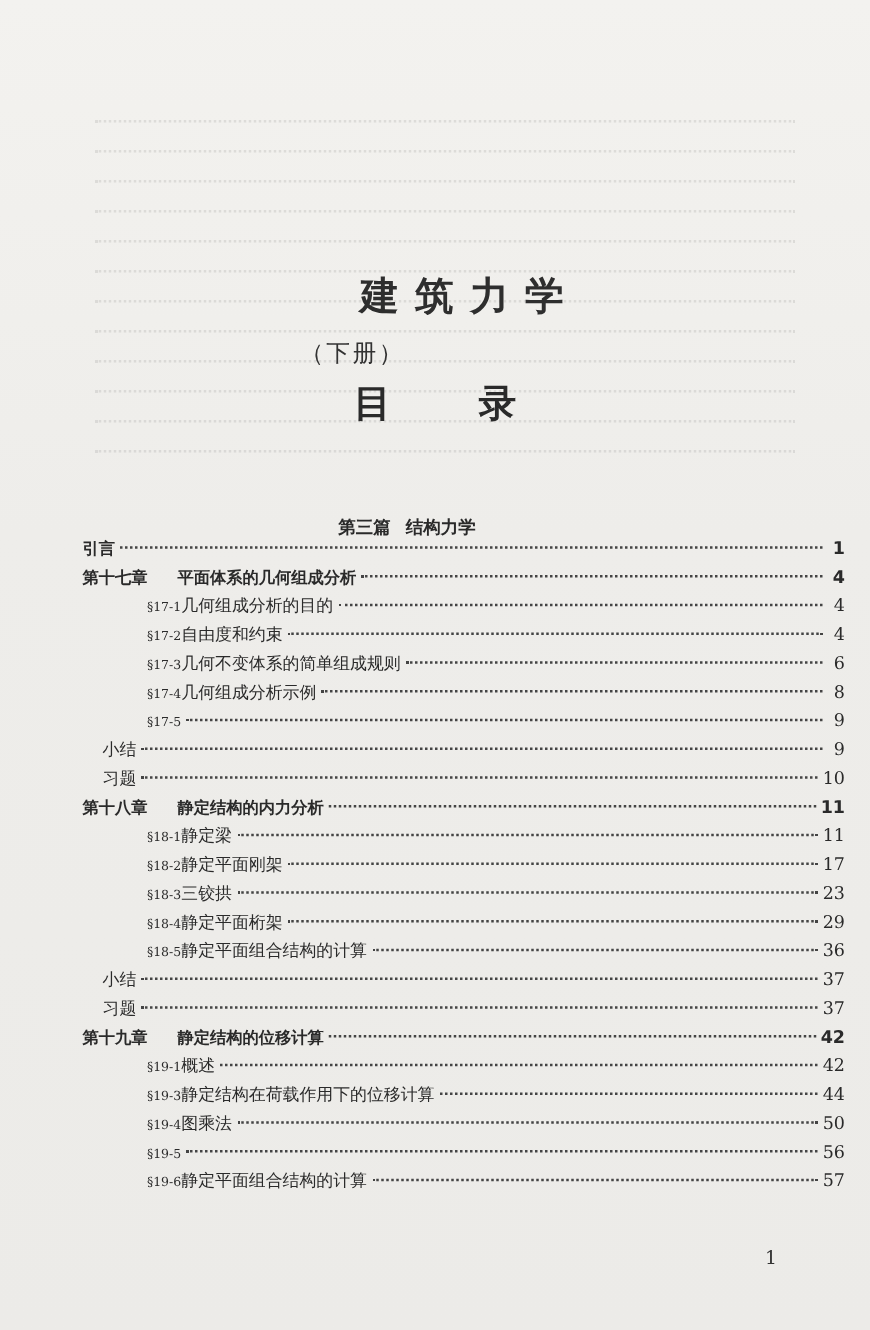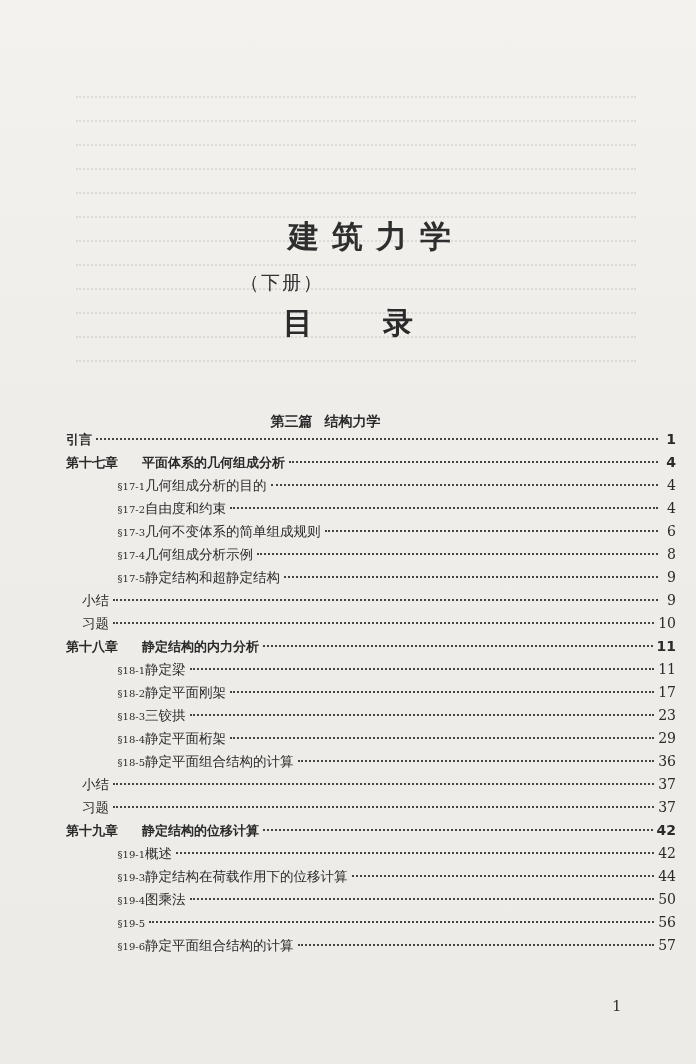--- a/index.html
+++ b/index.html
@@ -195,21 +195,20 @@
         <span class="page-num">6</span>
       </div>
       <div class="toc-row section">
         <span class="sec-num">§17-4</span>
         <span>几何组成分析示例</span>
         <span class="leader"></span>
         <span class="page-num">8</span>
       </div>
       <div class="toc-row section">
         <span class="sec-num">§17-5</span>
-        <span>静定结构和超静定结构</span>
         <span class="leader"></span>
         <span class="page-num">9</span>
       </div>
       <div class="toc-row summary">
         <span>小结</span>
         <span class="leader"></span>
         <span class="page-num">9</span>
       </div>
       <div class="toc-row summary">
         <span>习题</span>

